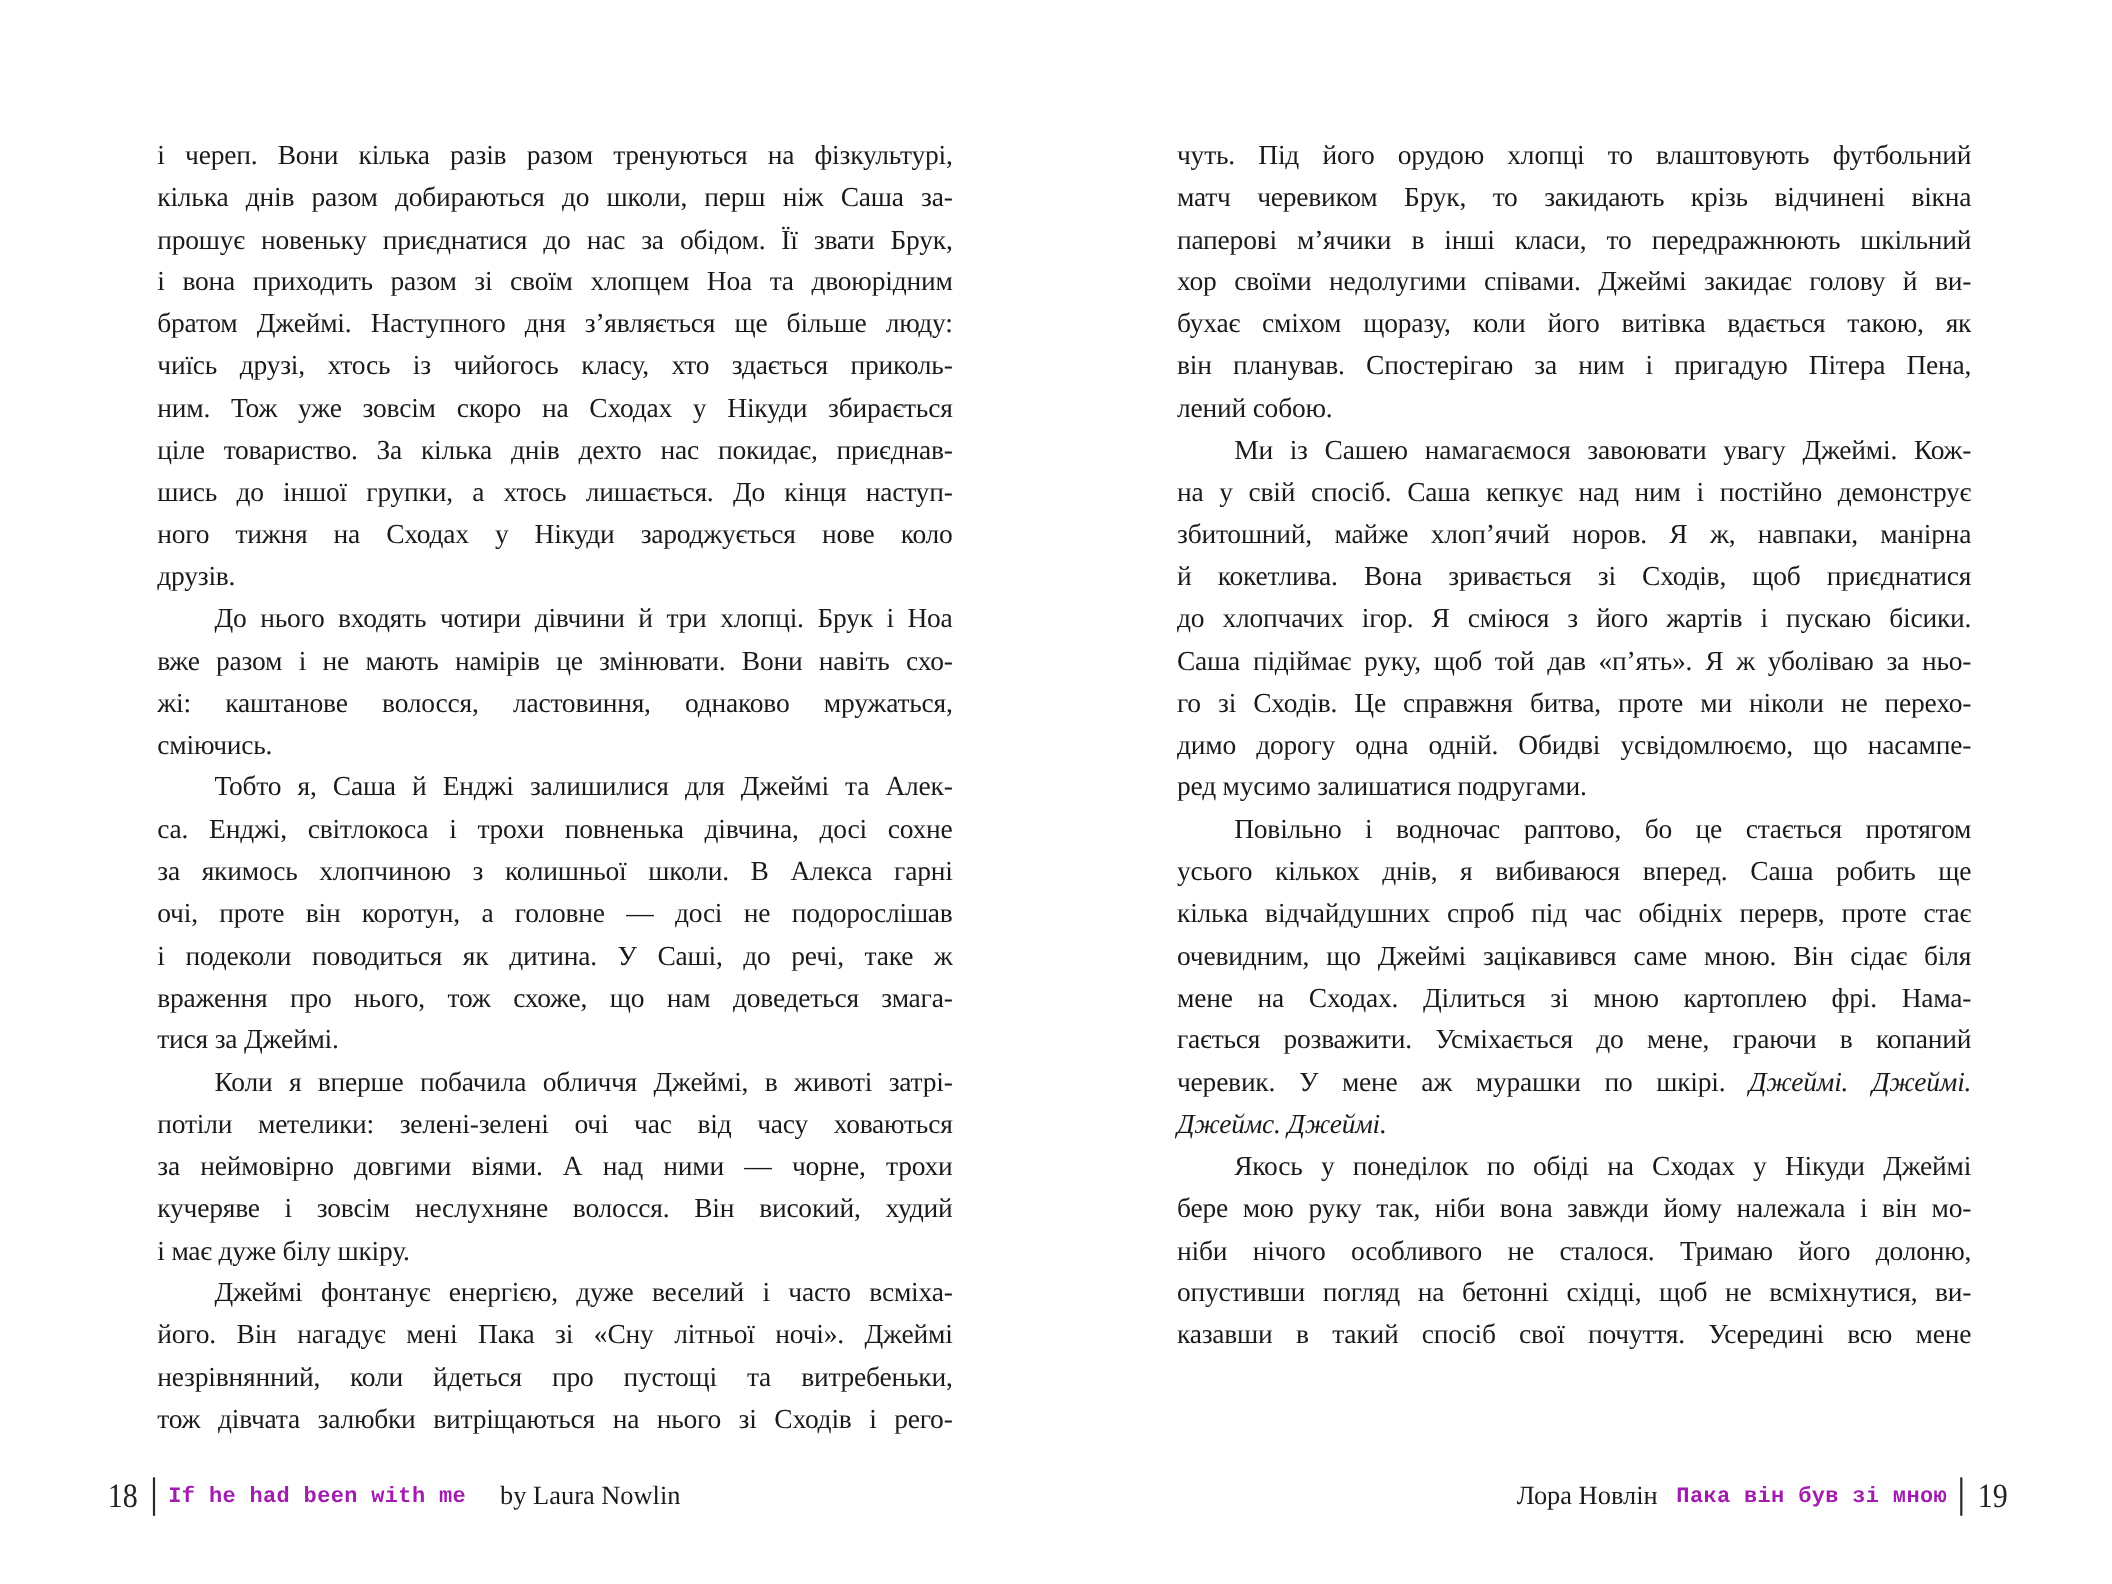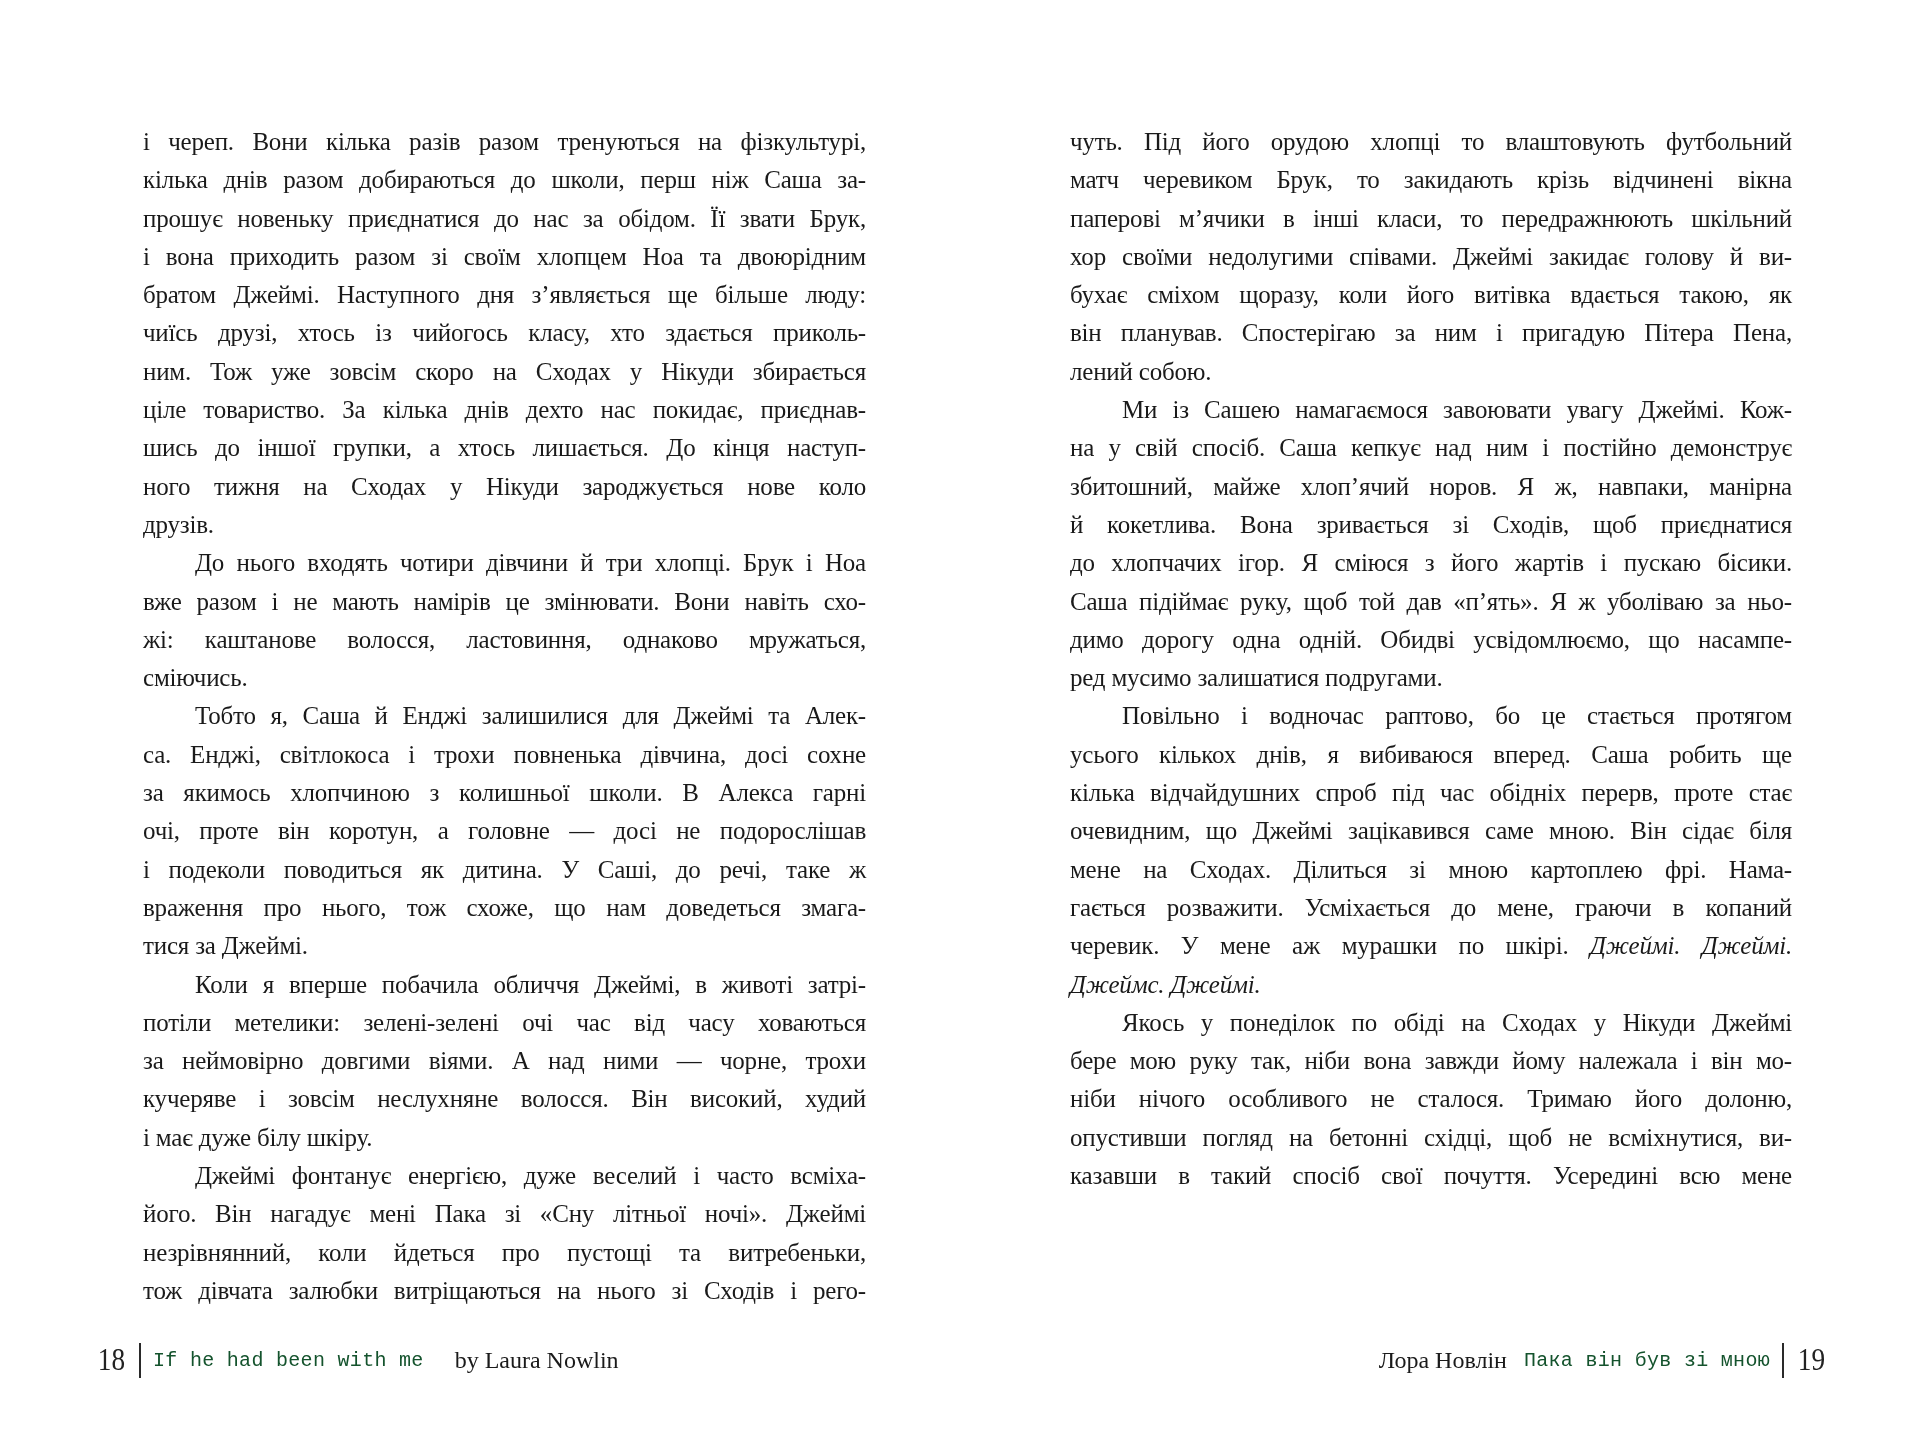--- a/index.html
+++ b/index.html
@@ -44,24 +44,24 @@
     transform: scaleX(0.88);
   }
   .vbar {
     width: 2px;
     height: 35px;
     background: #2a2a2a;
     margin: 0 12px;
   }
   .mono-title {
     font-family: "Liberation Mono", monospace;
-    font-weight: normal;
+    font-weight: bold;
     font-size: 20px;
     letter-spacing: 0.3px;
-    color: #14532d;
+    color: #a21caf;
   }
   .byline { font-size: 24px; margin-left: 31px; }
   .author { font-size: 24px; margin-right: 17px; }
 </style>
 </head>
 <body>
 
 <div>
 
   <div class="text-col left-col">
@@ -105,20 +105,21 @@
       <div class="line">хор своїми недолугими співами. Джеймі закидає голову й ви-</div>
       <div class="line">бухає сміхом щоразу, коли його витівка вдається такою, як</div>
       <div class="line">він планував. Спостерігаю за ним і пригадую Пітера Пена,</div>
       <div class="line end">лений собою.</div>
       <div class="line indent">Ми із Сашею намагаємося завоювати увагу Джеймі. Кож-</div>
       <div class="line">на у свій спосіб. Саша кепкує над ним і постійно демонструє</div>
       <div class="line">збитошний, майже хлоп’ячий норов. Я ж, навпаки, манірна</div>
       <div class="line">й кокетлива. Вона зривається зі Сходів, щоб приєднатися</div>
       <div class="line">до хлопчачих ігор. Я сміюся з його жартів і пускаю бісики.</div>
       <div class="line">Саша підіймає руку, щоб той дав «п’ять». Я ж уболіваю за ньо-</div>
+      <div class="line">го зі Сходів. Це справжня битва, проте ми ніколи не перехо-</div>
       <div class="line">димо дорогу одна одній. Обидві усвідомлюємо, що насампе-</div>
       <div class="line end">ред мусимо залишатися подругами.</div>
       <div class="line indent">Повільно і водночас раптово, бо це стається протягом</div>
       <div class="line">усього кількох днів, я вибиваюся вперед. Саша робить ще</div>
       <div class="line">кілька відчайдушних спроб під час обідніх перерв, проте стає</div>
       <div class="line">очевидним, що Джеймі зацікавився саме мною. Він сідає біля</div>
       <div class="line">мене на Сходах. Ділиться зі мною картоплею фрі. Нама-</div>
       <div class="line">гається розважити. Усміхається до мене, граючи в копаний</div>
       <div class="line">черевик. У мене аж мурашки по шкірі. <em>Джеймі. Джеймі.</em></div>
       <div class="line end"><em>Джеймс. Джеймі.</em></div>

